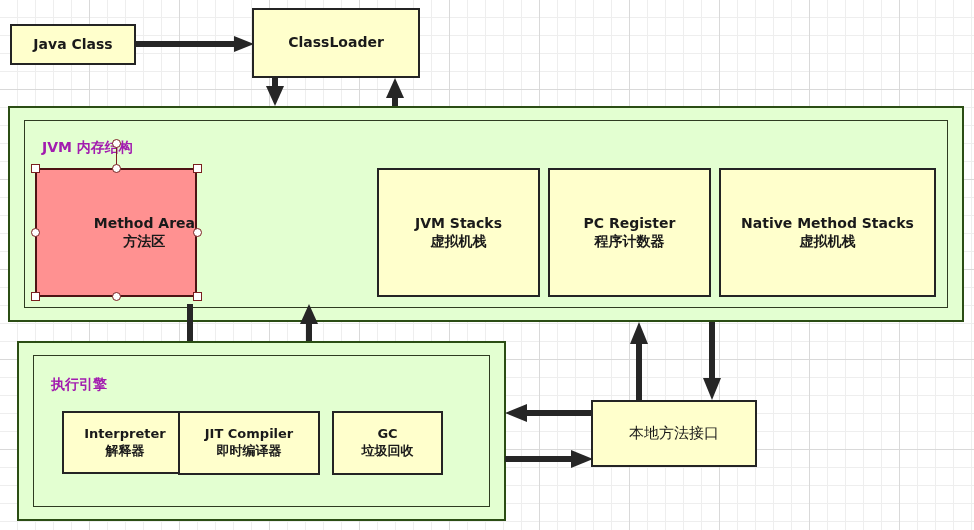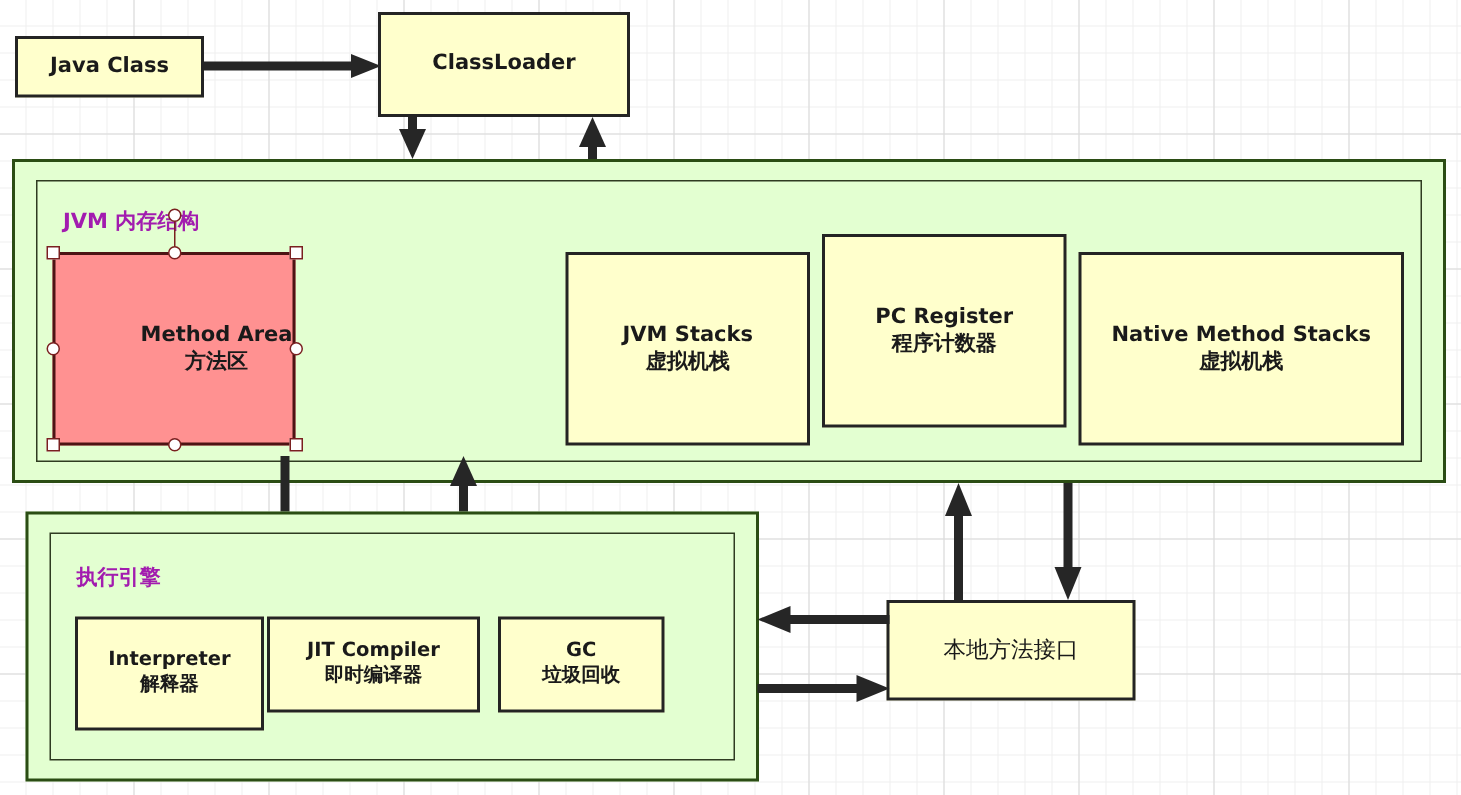--- a/index.html
+++ b/index.html
@@ -154,21 +154,21 @@
   <div class="handle sq" style="left:193px; top:292px;"></div>
 
 
   <div class="node box-yellow" style="left:377px; top:168px; width:163px; height:129px;">
     <span>
       <span class="line2">JVM Stacks</span>
       <span class="line2">虚拟机栈</span>
     </span>
   </div>
 
-  <div class="node box-yellow" style="left:548px; top:156px; width:163px; height:129px;">
+  <div class="node box-yellow" style="left:548px; top:168px; width:163px; height:129px;">
     <span>
       <span class="line2">PC Register</span>
       <span class="line2">程序计数器</span>
     </span>
   </div>
 
   <div class="node box-yellow" style="left:719px; top:168px; width:217px; height:129px;">
     <span>
       <span class="line2">Native Method Stacks</span>
       <span class="line2">虚拟机栈</span>
@@ -201,21 +201,21 @@
       <line x1="10" y1="0" x2="10" y2="62" stroke="#262626" stroke-width="6"></line>
       <polygon points="10,78 1,56 19,56" fill="#262626"></polygon>
     </svg>
   </div>
 
   <div class="container-outer" style="left:17px; top:341px; width:489px; height:180px;">
     <div class="container-inner" style="left:14px; top:12px; right:14px; bottom:12px;"></div>
     <div class="container-label" style="left:32px; top:33px;">执行引擎</div>
   </div>
 
-  <div class="node box-yellow small" style="left:50px; top:411px; width:126px; height:76px;">
+  <div class="node box-yellow small" style="left:62px; top:411px; width:126px; height:63px;">
     <span>
       <span class="line2">Interpreter</span>
       <span class="line2">解释器</span>
     </span>
   </div>
 
   <div class="node box-yellow small" style="left:178px; top:411px; width:142px; height:64px;">
     <span>
       <span class="line2">JIT Compiler</span>
       <span class="line2">即时编译器</span>

